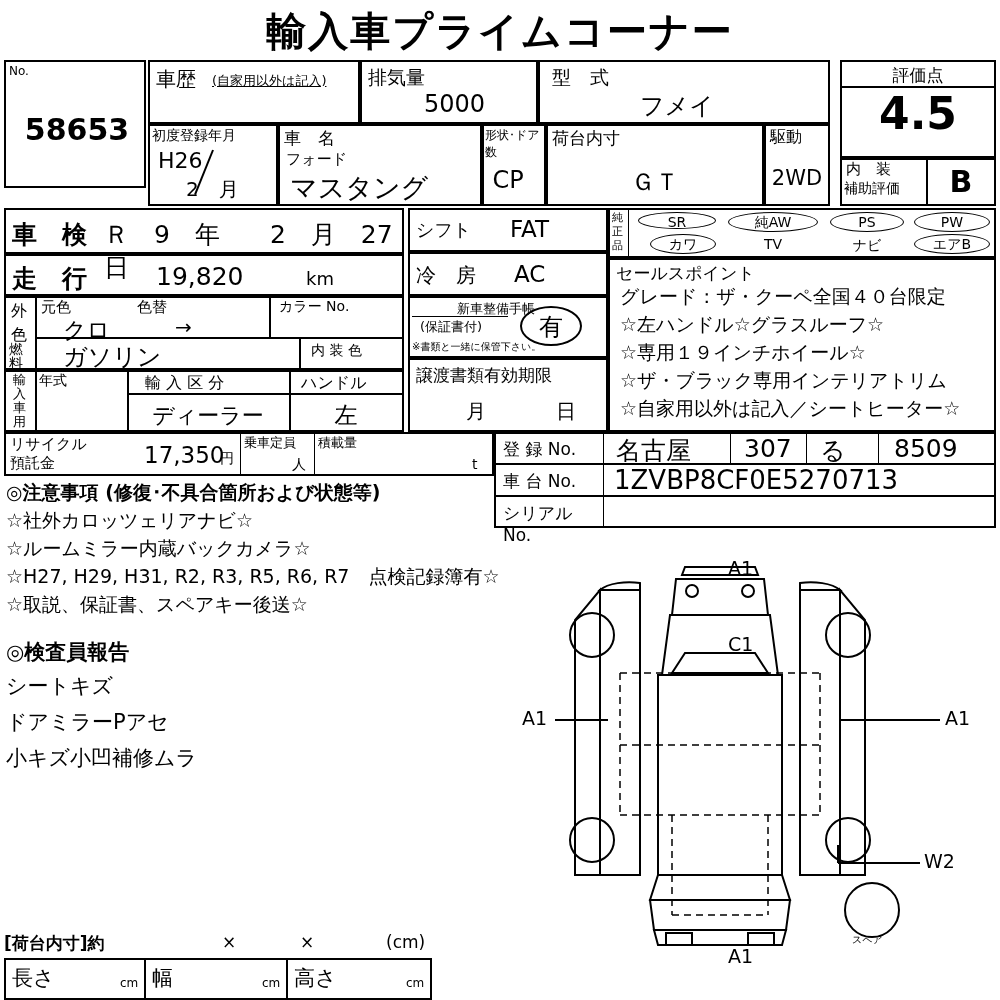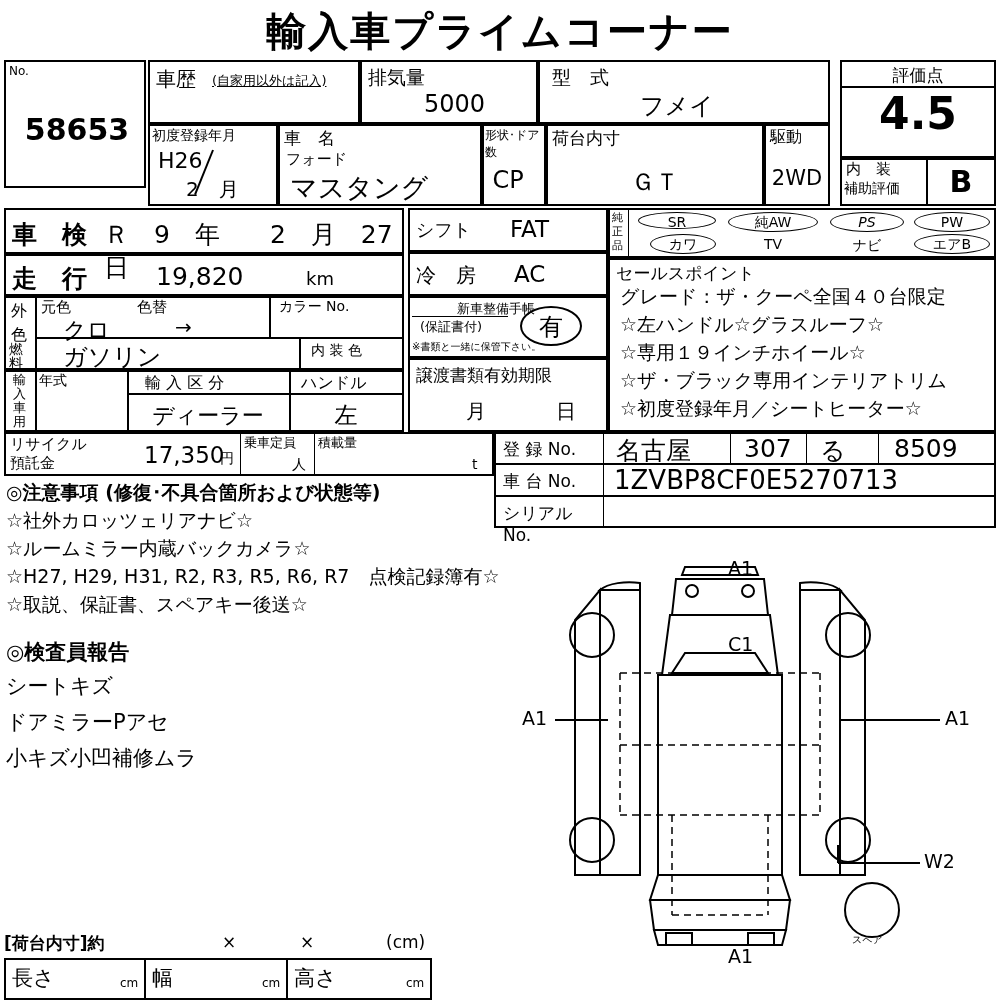--- a/index.html
+++ b/index.html
@@ -177,36 +177,36 @@
   </div>
 
   <div class="box" style="left:608px;top:208px;width:388px;height:50px;">
     <div class="lbl" style="left:2px;top:0px;font-size:11px;">純</div>
     <div class="lbl" style="left:2px;top:14px;font-size:11px;">正</div>
     <div class="lbl" style="left:2px;top:28px;font-size:11px;">品</div>
     <div class="line" style="left:18px;top:0;width:1px;height:46px;"></div>
 
     <div class="oval" style="left:28px;top:2px;width:78px;height:17px;line-height:18px;font-size:14px;border-width:1px;">SR</div>
     <div class="oval" style="left:118px;top:2px;width:90px;height:20px;line-height:18px;font-size:14px;border-width:1px;">純AW</div>
-    <div class="oval" style="left:220px;top:2px;width:74px;height:20px;line-height:18px;font-size:14px;border-width:1px;font-style:italic;">PS</div>
+    <div class="oval" style="left:220px;top:2px;width:74px;height:20px;line-height:18px;font-size:14px;border-width:1px;">PS</div>
     <div class="oval" style="left:304px;top:2px;width:76px;height:20px;line-height:18px;font-size:14px;border-width:1px;">PW</div>
 
     <div class="oval" style="left:40px;top:24px;width:66px;height:20px;line-height:18px;font-size:14px;border-width:1px;">カワ</div>
     <div class="oval" style="left:118px;top:24px;width:90px;height:20px;line-height:18px;font-size:14px;border-width:1px;border-color:transparent;">TV</div>
     <div class="oval" style="left:220px;top:24px;width:74px;height:20px;line-height:18px;font-size:14px;border-color:transparent;">ナビ</div>
     <div class="oval" style="left:304px;top:24px;width:76px;height:20px;line-height:18px;font-size:14px;border-width:1px;">エアB</div>
   </div>
 
   <div class="box" style="left:608px;top:258px;width:388px;height:174px;">
     <div class="lbl" style="left:6px;top:2px;font-size:17px;">セールスポイント</div>
     <div class="sp" style="left:10px;top:24px;font-size:19px;">グレード：ザ・クーペ全国４０台限定</div>
     <div class="sp" style="left:10px;top:52px;font-size:19px;">☆左ハンドル☆グラスルーフ☆</div>
     <div class="sp" style="left:10px;top:80px;font-size:19px;">☆専用１９インチホイール☆</div>
     <div class="sp" style="left:10px;top:108px;font-size:19px;">☆ザ・ブラック専用インテリアトリム</div>
-    <div class="sp" style="left:10px;top:136px;font-size:19px;">☆初度登録年月／シートヒーター☆</div>
+    <div class="sp" style="left:10px;top:136px;font-size:19px;">☆自家用以外は記入／シートヒーター☆</div>
   </div>
 
   <div class="box" style="left:4px;top:432px;width:490px;height:44px;">
     <div class="lbl" style="left:4px;top:1px;font-size:15px;">リサイクル</div>
     <div class="lbl" style="left:4px;top:20px;font-size:15px;">預託金</div>
     <div class="val" style="left:138px;top:8px;font-size:23px;">17,350</div>
     <div class="lbl" style="left:214px;top:16px;font-size:14px;">円</div>
     <div class="line" style="left:234px;top:0;width:1px;height:40px;"></div>
     <div class="lbl" style="left:238px;top:0px;font-size:13px;">乗車定員</div>
     <div class="lbl" style="left:286px;top:22px;font-size:14px;">人</div>

